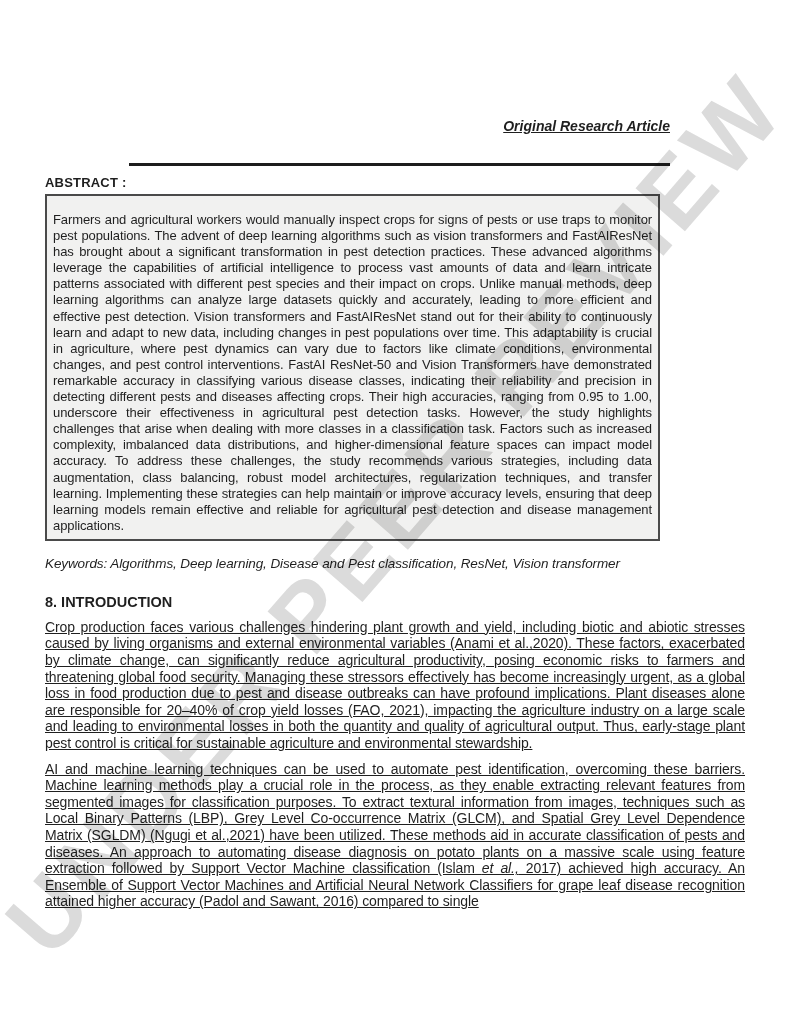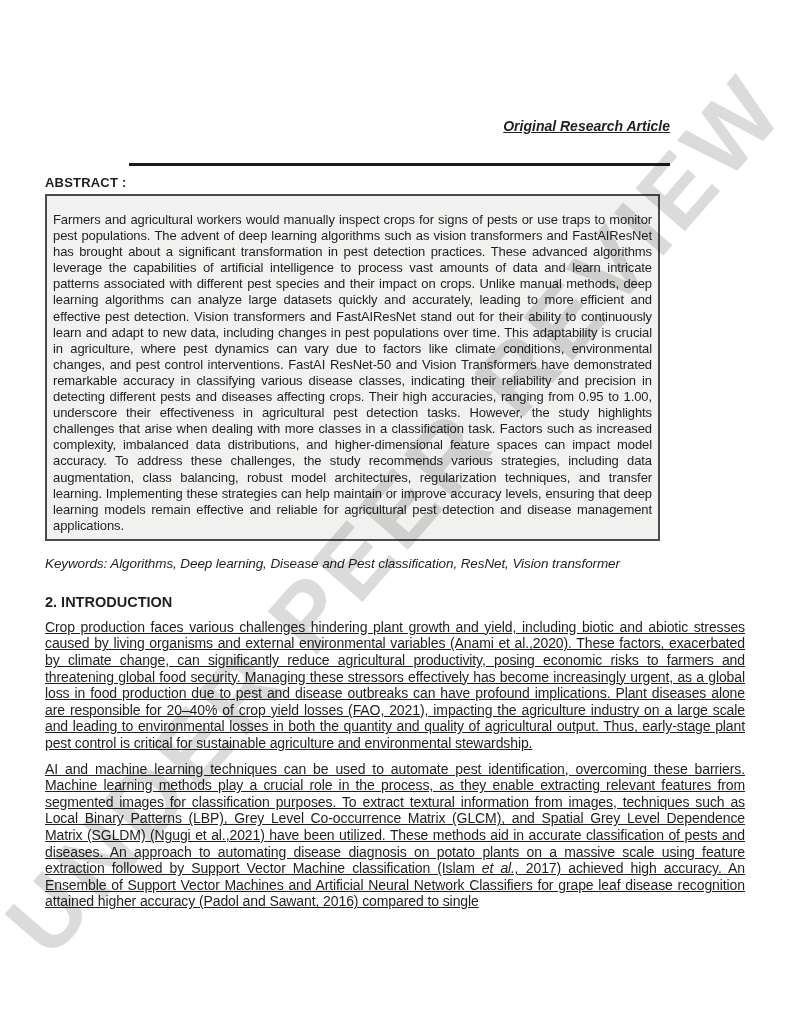--- a/index.html
+++ b/index.html
@@ -109,20 +109,20 @@
 
 
     <div class="title-divider"></div>
 
     <div class="abstract-label">ABSTRACT :</div>
 
     <div class="abstract-box">Farmers and agricultural workers would manually inspect crops for signs of pests or use traps to monitor pest populations. The advent of deep learning algorithms such as vision transformers and FastAIResNet has brought about a significant transformation in pest detection practices. These advanced algorithms leverage the capabilities of artificial intelligence to process vast amounts of data and learn intricate patterns associated with different pest species and their impact on crops. Unlike manual methods, deep learning algorithms can analyze large datasets quickly and accurately, leading to more efficient and effective pest detection. Vision transformers and FastAIResNet stand out for their ability to continuously learn and adapt to new data, including changes in pest populations over time. This adaptability is crucial in agriculture, where pest dynamics can vary due to factors like climate conditions, environmental changes, and pest control interventions. FastAI ResNet-50 and Vision Transformers have demonstrated remarkable accuracy in classifying various disease classes, indicating their reliability and precision in detecting different pests and diseases affecting crops. Their high accuracies, ranging from 0.95 to 1.00, underscore their effectiveness in agricultural pest detection tasks. However, the study highlights challenges that arise when dealing with more classes in a classification task. Factors such as increased complexity, imbalanced data distributions, and higher-dimensional feature spaces can impact model accuracy. To address these challenges, the study recommends various strategies, including data augmentation, class balancing, robust model architectures, regularization techniques, and transfer learning. Implementing these strategies can help maintain or improve accuracy levels, ensuring that deep learning models remain effective and reliable for agricultural pest detection and disease management applications.</div>
 
     <div class="keywords">Keywords: Algorithms, Deep learning, Disease and Pest classification, ResNet, Vision transformer</div>
 
-    <div class="section-heading">2. INTRODUCTION</div>
+    <div class="section-heading">8. INTRODUCTION</div>
 
     <div class="para">Crop production faces various challenges hindering plant growth and yield, including biotic and abiotic stresses caused by living organisms and external environmental variables (Anami et al.,2020). These factors, exacerbated by climate change, can significantly reduce agricultural productivity, posing economic risks to farmers and threatening global food security. Managing these stressors effectively has become increasingly urgent, as a global loss in food production due to pest and disease outbreaks can have profound implications. Plant diseases alone are responsible for 20–40% of crop yield losses (FAO, 2021), impacting the agriculture industry on a large scale and leading to environmental losses in both the quantity and quality of agricultural output. Thus, early-stage plant pest control is critical for sustainable agriculture and environmental stewardship.</div>
 
     <div class="para"><span>AI and machine learning techniques can be used to automate pest identification, overcoming these barriers. Machine learning methods play a crucial role in the process, as they enable extracting relevant features from segmented images for classification purposes. To extract textural information from images, techniques such as Local Binary Patterns (LBP), Grey Level Co-occurrence Matrix (GLCM), and Spatial Grey Level Dependence Matrix (SGLDM) (Ngugi et al.,2021) have been utilized. These methods aid in accurate classification of pests and diseases. An approach to automating disease diagnosis on potato plants on a massive scale using feature extraction followed by Support Vector Machine classification (Islam </span><span class="it">et al.,</span><span> 2017) achieved high accuracy. An Ensemble of Support Vector Machines and Artificial Neural Network Classifiers for grape leaf disease recognition attained higher accuracy (Padol and Sawant, 2016) compared to single</span></div>
 
   </div>
 </div>
 
 </body></html>

